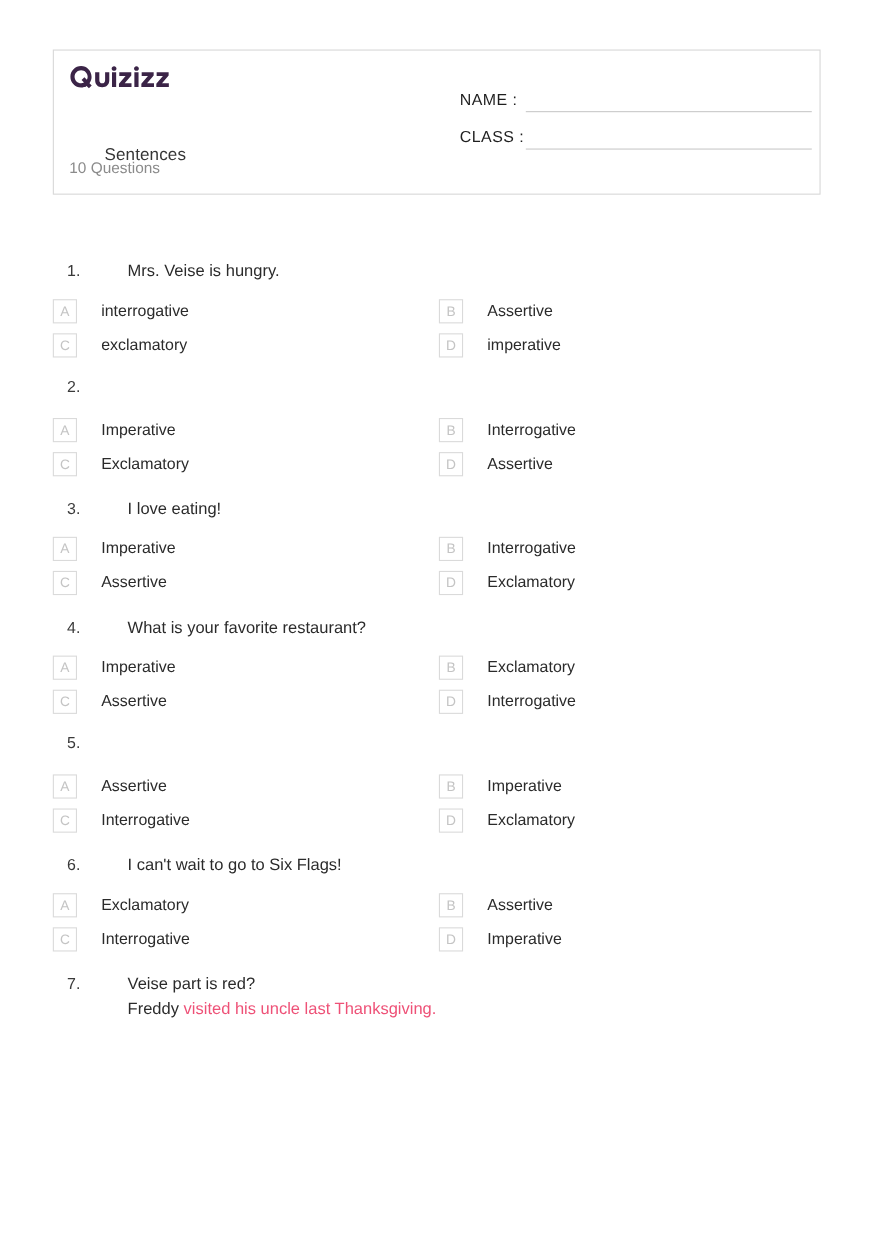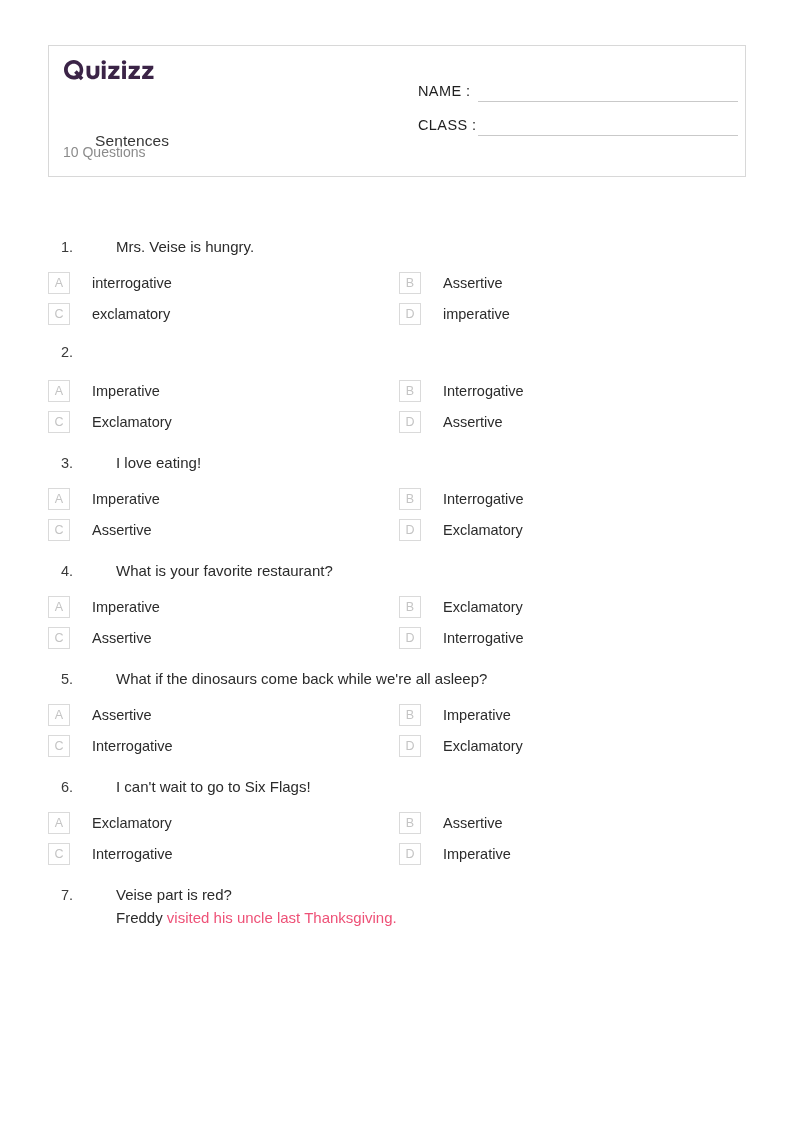--- a/index.html
+++ b/index.html
@@ -305,21 +305,20 @@
             <div class="option">
               <span class="opt-letter">D</span>
               <span class="opt-text">Interrogative</span>
             </div>
           </div>
         </div>
       </div>
       <div class="question-block">
         <div class="q-head">
           <span class="q-number">5.</span>
-          <div class="q-text">What if the dinosaurs come back while we're all asleep?</div>
         </div>
         <div class="options">
           <div class="opt-row">
             <div class="option">
               <span class="opt-letter">A</span>
               <span class="opt-text">Assertive</span>
             </div>
             <div class="option">
               <span class="opt-letter">B</span>
               <span class="opt-text">Imperative</span>

